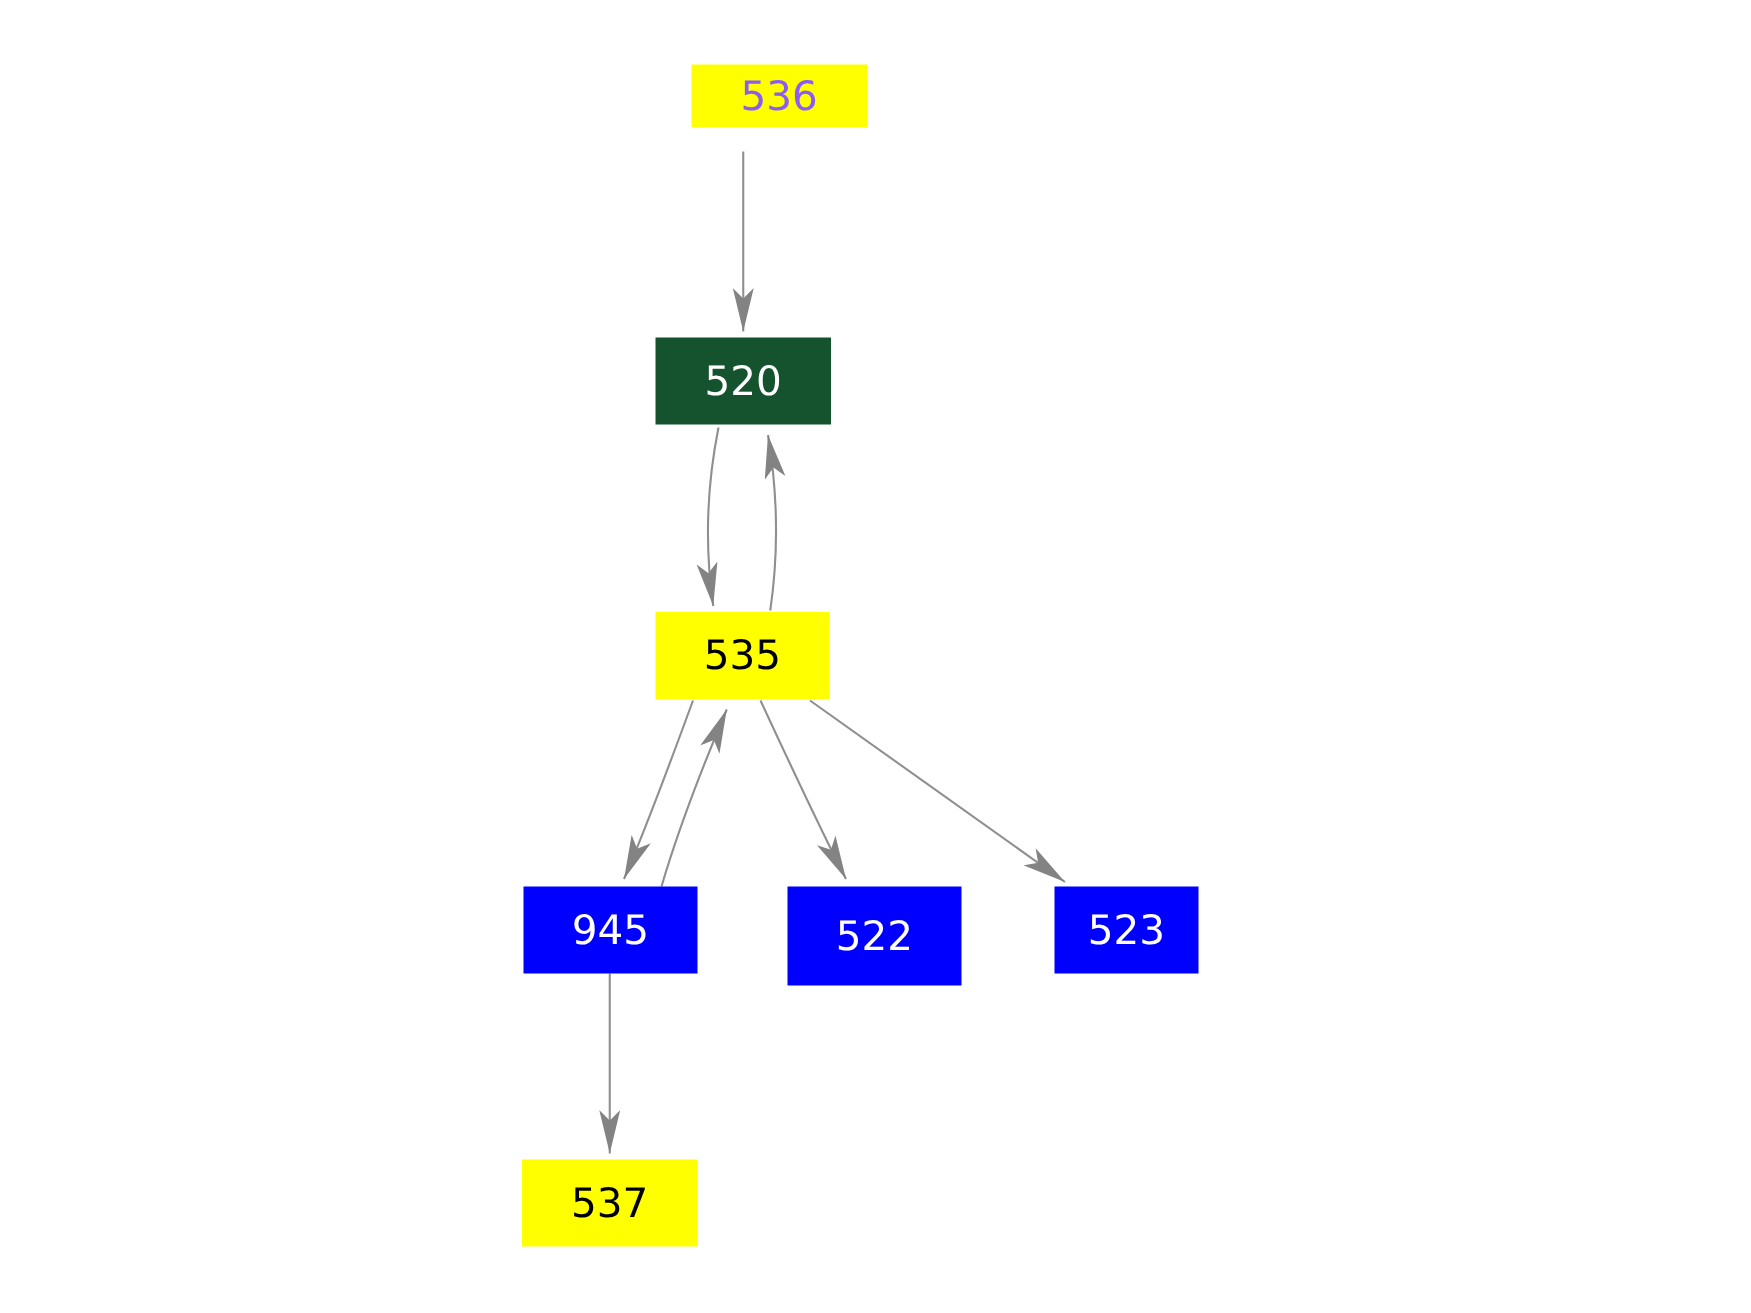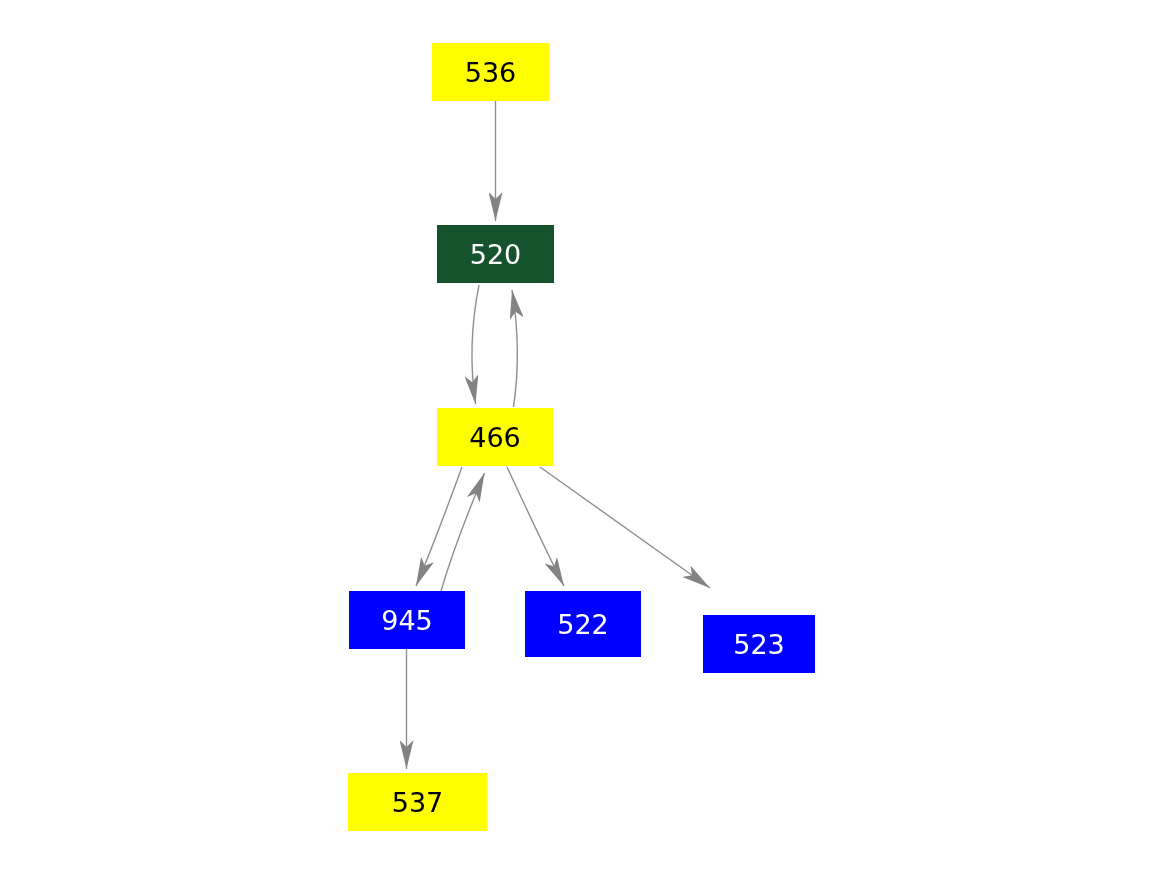--- a/index.html
+++ b/index.html
@@ -50,35 +50,35 @@
         <path class="edge" d="M479,285 C471,325 470,366 475.5,404" stroke="#8f8f8f" marker-end="url(#arrowhead)"></path>
         <path class="edge" d="M513.5,407 C519.5,366 518,326 512,290" stroke="#8f8f8f" marker-end="url(#arrowhead)"></path>
         <path class="edge" d="M462,467 C447,508 432,549 416,586" stroke="#8f8f8f" marker-end="url(#arrowhead)"></path>
         <path class="edge" d="M441,591 C453,550 468,512 484.5,473" stroke="#8f8f8f" marker-end="url(#arrowhead)"></path>
         <path class="edge" d="M507,467 C526,508 545,549 564,586" stroke="#8f8f8f" marker-end="url(#arrowhead)"></path>
         <path class="edge" d="M540,467 L710,588" stroke="#8f8f8f" marker-end="url(#arrowhead)"></path>
         <path class="edge" d="M406.5,649 L406.5,769" stroke="#8f8f8f" marker-end="url(#arrowhead)"></path>
       </g>
   </svg>
   <div>
-      <div class="node" style="left: 432px; top: 43px; width: 117px; height: 58px; background: rgb(255, 255, 0); color: #000000;">
+      <div class="node" style="left: 461px; top: 43px; width: 117px; height: 42px; background: rgb(255, 255, 0); color: #8b5cf6;">
         <span>536</span>
       </div>
       <div class="node" style="left: 437px; top: 225px; width: 117px; height: 58px; background: #14532d; color: rgb(255, 255, 255);">
         <span>520</span>
       </div>
       <div class="node" style="left: 437px; top: 408px; width: 116px; height: 58px; background: rgb(255, 255, 0); color: rgb(0, 0, 0);">
-        <span>466</span>
+        <span>535</span>
       </div>
       <div class="node" style="left: 349px; top: 591px; width: 116px; height: 58px; background: rgb(0, 0, 255); color: rgb(255, 255, 255);">
         <span>945</span>
       </div>
       <div class="node" style="left: 525px; top: 591px; width: 116px; height: 66px; background: rgb(0, 0, 255); color: rgb(255, 255, 255);">
         <span>522</span>
       </div>
-      <div class="node" style="left: 703px; top: 591px; width: 112px; height: 58px; background: rgb(0, 0, 255); color: rgb(255, 255, 255); margin-top: 24px;">
+      <div class="node" style="left: 703px; top: 591px; width: 96px; height: 58px; background: rgb(0, 0, 255); color: rgb(255, 255, 255);">
         <span>523</span>
       </div>
-      <div class="node" style="left: 348px; top: 773px; width: 139px; height: 58px; background: rgb(255, 255, 0); color: rgb(0, 0, 0);">
+      <div class="node" style="left: 348px; top: 773px; width: 117px; height: 58px; background: rgb(255, 255, 0); color: rgb(0, 0, 0);">
         <span>537</span>
       </div>
     </div>
 </div>
 
 </body></html>

